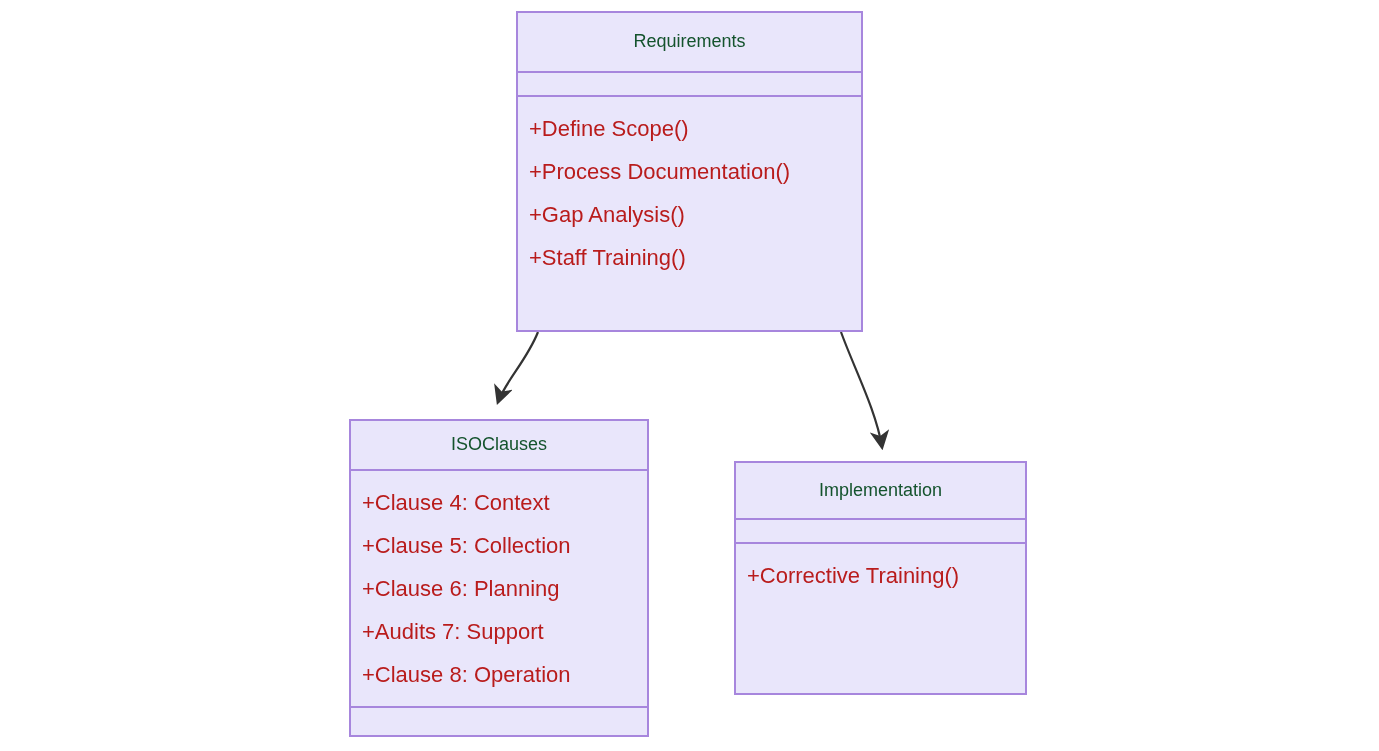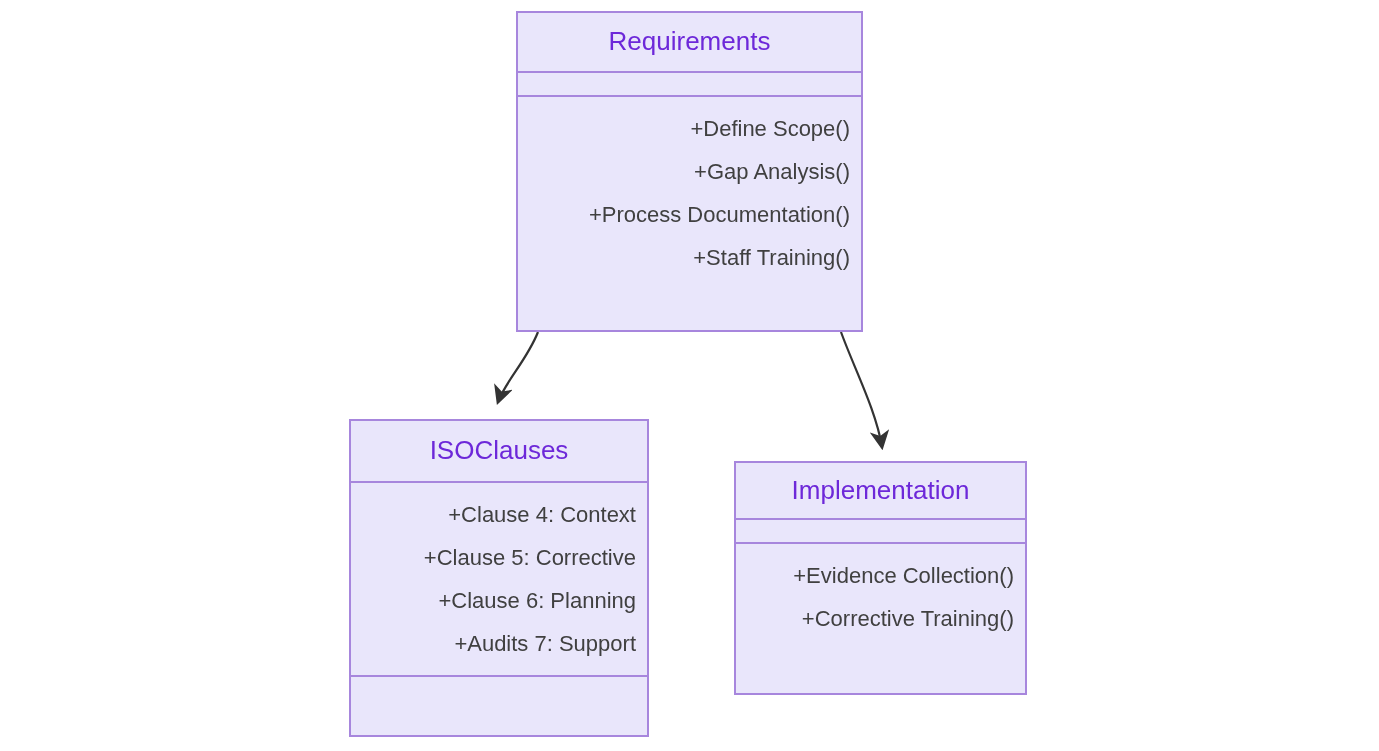--- a/index.html
+++ b/index.html
@@ -37,22 +37,22 @@
     box-sizing: border-box;
     background: #e9e6fb;
     border: 2px solid #a786dd;
     display: flex;
     flex-direction: column;
   }
 
   .class-title {
     box-sizing: border-box;
     text-align: center;
-    color: #6d28d9;
-    font-size: 26px;
+    color: #14532d;
+    font-size: 18px;
     line-height: 1.2;
     display: flex;
     align-items: center;
     justify-content: center;
     white-space: nowrap;
   }
 
   .compartment-divider {
     height: 2px;
     background: #a786dd;
@@ -67,43 +67,43 @@
     justify-content: center;
   }
 
   .compartment.empty {
     padding: 0;
     height: 22px;
     flex: none;
   }
 
   .member {
-    color: #404040;
+    color: #b91c1c;
     font-size: 22px;
     line-height: 43px;
     white-space: nowrap;
-    text-align: right;
+    text-align: left;
   }
 
   
   #class-requirements {
     left: 516px;
     top: 11px;
     width: 347px;
     height: 321px;
   }
   #class-requirements .class-title { height: 58px; }
 
   #class-isoclauses {
     left: 349px;
     top: 419px;
     width: 300px;
     height: 318px;
   }
-  #class-isoclauses .class-title { height: 60px; }
+  #class-isoclauses .class-title { height: 48px; }
 
   #class-implementation {
     left: 734px;
     top: 461px;
     width: 293px;
     height: 234px;
   }
   #class-implementation .class-title { height: 55px; }
 </style>
 </head>
@@ -123,43 +123,43 @@
     <path d="M 841 332 C 854 368, 876 410, 882 447" fill="none" stroke="#333333" stroke-width="2.2" marker-end="url(#arrow-filled)"></path>
   </svg>
 
   <div class="uml-class" id="class-requirements">
     <div class="class-title">Requirements</div>
     <div class="compartment-divider"></div>
     <div class="compartment empty"></div>
     <div class="compartment-divider"></div>
     <div class="compartment">
       <div class="member">+Define Scope()</div>
+      <div class="member">+Process Documentation()</div>
       <div class="member">+Gap Analysis()</div>
-      <div class="member">+Process Documentation()</div>
       <div class="member">+Staff Training()</div>
     </div>
   </div>
 
   <div class="uml-class" id="class-isoclauses">
     <div class="class-title">ISOClauses</div>
     <div class="compartment-divider"></div>
     <div class="compartment">
       <div class="member">+Clause 4: Context</div>
-      <div class="member">+Clause 5: Corrective</div>
+      <div class="member">+Clause 5: Collection</div>
       <div class="member">+Clause 6: Planning</div>
       <div class="member">+Audits 7: Support</div>
+      <div class="member">+Clause 8: Operation</div>
     </div>
     <div class="compartment-divider"></div>
     <div class="compartment empty"></div>
   </div>
 
   <div class="uml-class" id="class-implementation">
     <div class="class-title">Implementation</div>
     <div class="compartment-divider"></div>
     <div class="compartment empty"></div>
     <div class="compartment-divider"></div>
     <div class="compartment">
-      <div class="member">+Evidence Collection()</div>
       <div class="member">+Corrective Training()</div>
     </div>
   </div>
 
 </div>
 
 </body></html>

